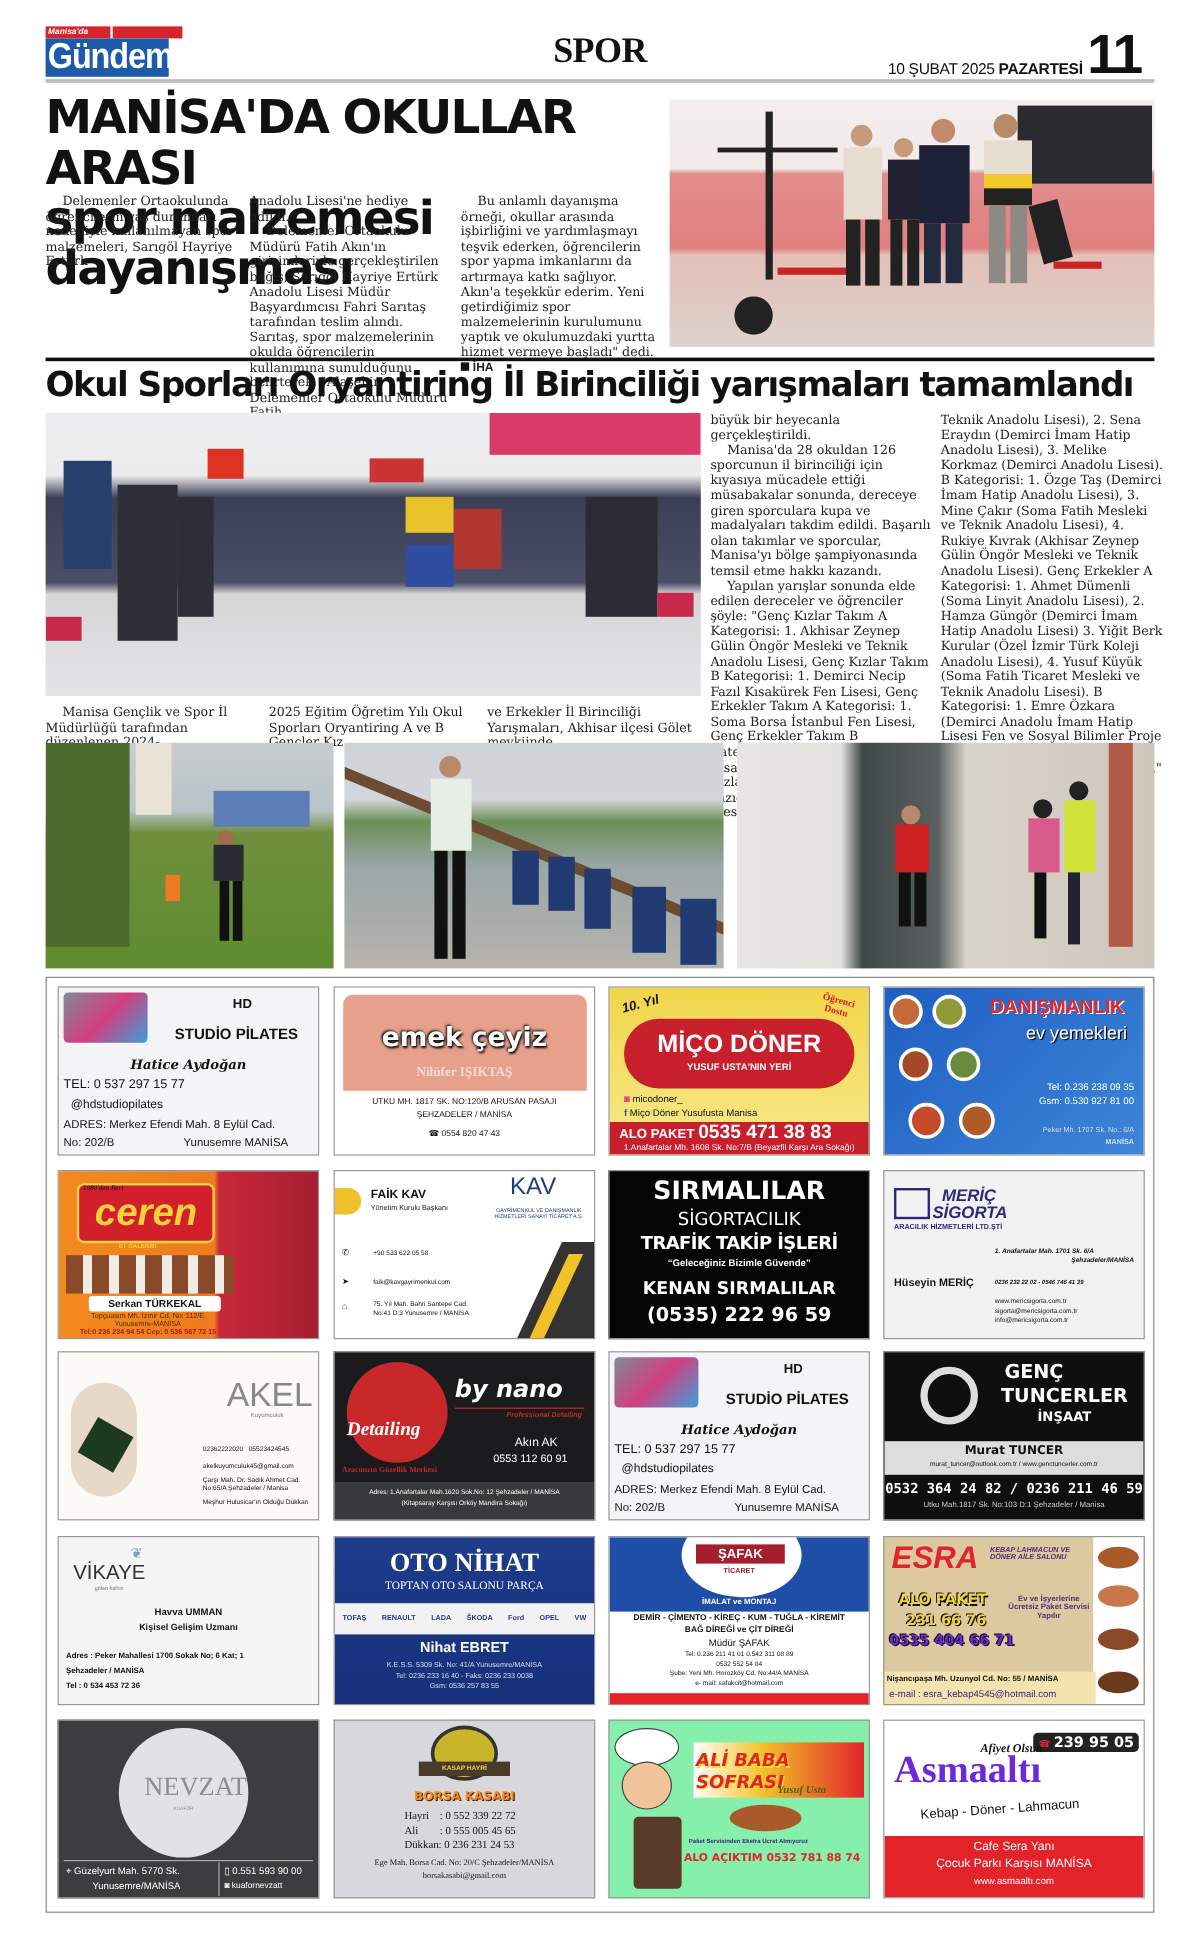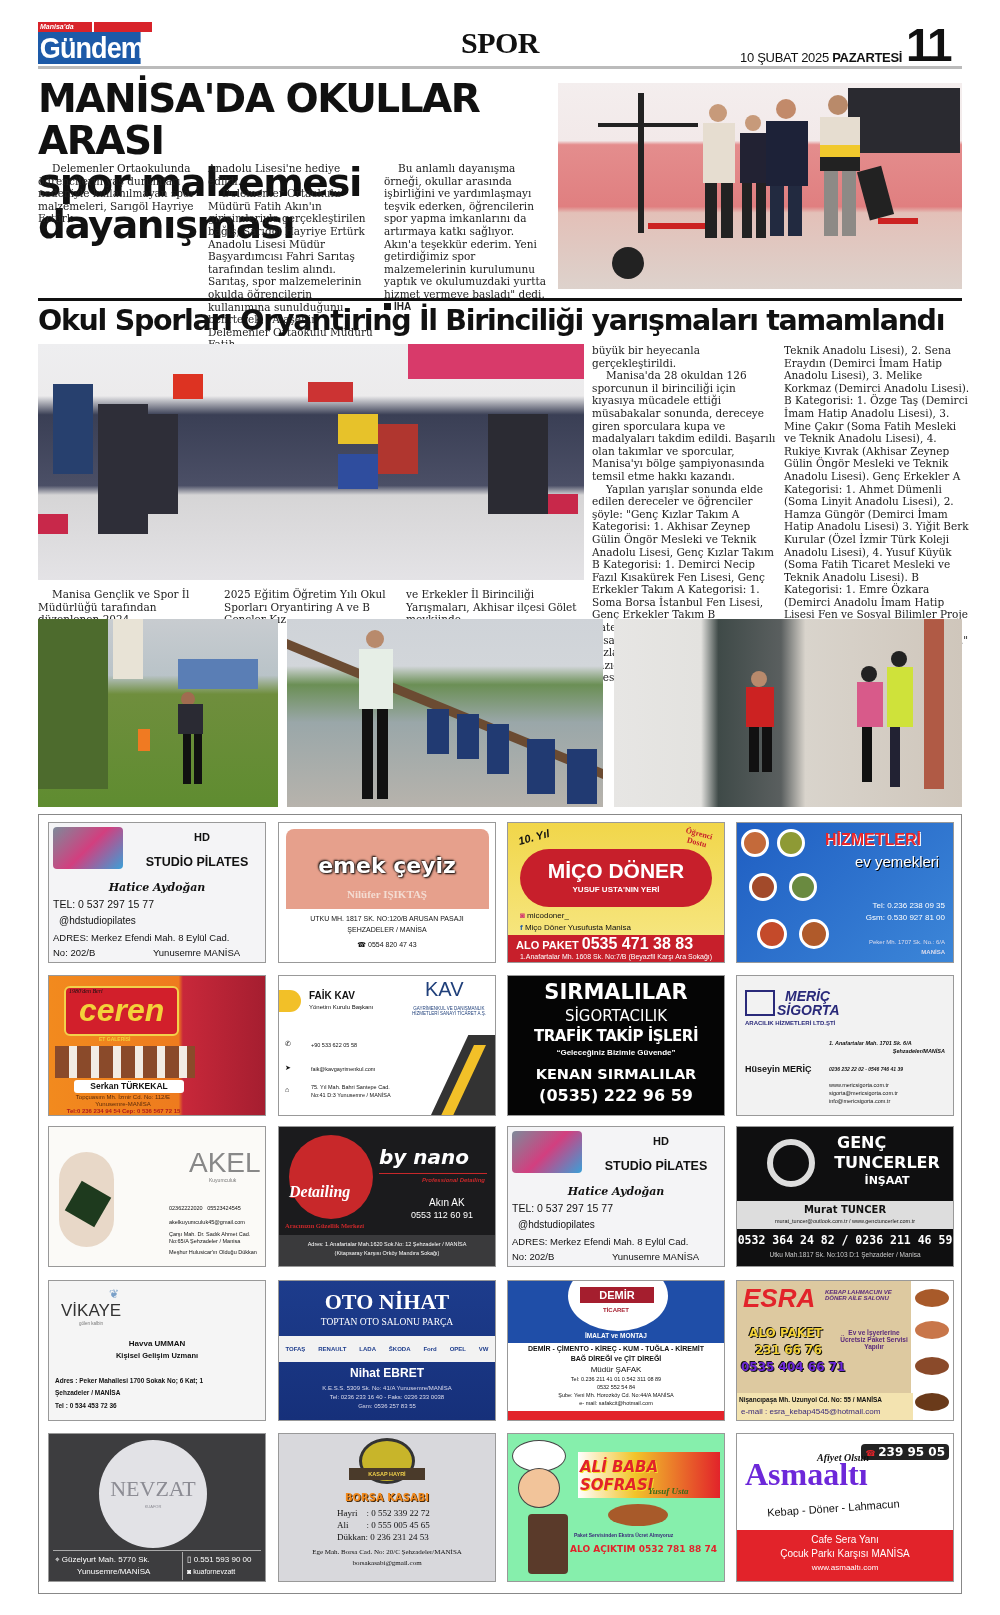--- a/index.html
+++ b/index.html
@@ -234,21 +234,21 @@
   <div style="position:absolute;left:8px;top:112px;color:#fff;font:bold 11px 'Liberation Sans',sans-serif"><span>ALO PAKET</span> <span style="font-size:16px">0535 471 38 83</span></div>
   <div class="t" style="top:130px;color:#fff;font-size:7px">1.Anafartalar Mh. 1608 Sk. No:7/B (Beyazfil Karşı Ara Sokağı)</div>
 </div>
 <div class="ad c4 r1" style="background:linear-gradient(135deg,#1f5ec2,#3c86d8)">
   <div style="position:absolute;left:4px;top:6px;width:28px;height:28px;border-radius:50%;background:#c46a3a;border:3px solid #fff"></div>
   <div style="position:absolute;left:40px;top:6px;width:28px;height:28px;border-radius:50%;background:#8e9a35;border:3px solid #fff"></div>
   <div style="position:absolute;left:12px;top:50px;width:28px;height:28px;border-radius:50%;background:#a24a2a;border:3px solid #fff"></div>
   <div style="position:absolute;left:52px;top:50px;width:28px;height:28px;border-radius:50%;background:#6a8a40;border:3px solid #fff"></div>
   <div style="position:absolute;left:20px;top:96px;width:30px;height:30px;border-radius:50%;background:#c44a2a;border:3px solid #fff"></div>
   <div style="position:absolute;left:62px;top:96px;width:30px;height:30px;border-radius:50%;background:#b05a2a;border:3px solid #fff"></div>
-  <div style="position:absolute;left:88px;top:8px;font:bold 16px 'Liberation Sans',sans-serif;color:#e8262a;text-shadow:1px 1px 0 #fff">HİZMETLERİ</div>
+  <div style="position:absolute;left:88px;top:8px;font:bold 16px 'Liberation Sans',sans-serif;color:#e8262a;text-shadow:1px 1px 0 #fff">DANIŞMANLIK</div>
   <div style="position:absolute;left:118px;top:30px;font:15px 'Liberation Sans',sans-serif;color:#fff;text-shadow:1px 1px 0 #000">ev yemekleri</div>
   <div style="position:absolute;right:8px;top:78px;font-size:8px;color:#fff">Tel: 0.236 238 09 35</div>
   <div style="position:absolute;right:8px;top:90px;font-size:8px;color:#fff">Gsm: 0.530 927 81 00</div>
   <div style="position:absolute;right:8px;top:116px;font-size:6px;color:#dde">Peker Mh. 1707 Sk. No.: 6/A</div>
   <div style="position:absolute;right:8px;top:126px;font-size:6px;color:#dde;font-weight:bold">MANİSA</div>
 </div>
 
 <div class="ad c1 r2" style="background:linear-gradient(90deg,#f28a1e 0%,#ee7b1e 60%,#c8283a 62%,#a51e30 100%)">
   <div style="position:absolute;left:15px;top:10px;width:115px;height:50px;background:#d21f2b;border:2px solid #f2d24a;border-radius:6px"></div>
   <div style="position:absolute;left:20px;top:12px;font:italic 6px 'Liberation Serif',serif">1980'den Beri</div>
@@ -368,21 +368,21 @@
     <span>VW</span>
   </div>
   <div class="t" style="top:85px;font:bold 12px 'Liberation Sans',sans-serif;color:#fff">Nihat EBRET</div>
   <div class="t" style="top:104px;font-size:6px;color:#dde">K.E.S.S. 5309 Sk. No: 41/A  Yunusemre/MANİSA</div>
   <div class="t" style="top:113px;font-size:6px;color:#dde">Tel: 0236 233 16 40  -  Faks: 0236 233 0038</div>
   <div class="t" style="top:122px;font-size:6px;color:#dde">Gsm: 0536 257 83 55</div>
 </div>
 <div class="ad c3 r4" style="background:#fff">
   <div style="position:absolute;left:0;right:0;top:0;height:62px;background:#1f4ea8"></div>
   <div style="position:absolute;left:60px;top:-20px;width:100px;height:70px;border-radius:50%;background:#fff"></div>
-  <div style="position:absolute;left:72px;top:6px;width:74px;height:16px;background:#a51e2e;color:#fff;text-align:center;font:bold 11px 'Liberation Sans',sans-serif;line-height:16px">DEMİR</div>
+  <div style="position:absolute;left:72px;top:6px;width:74px;height:16px;background:#a51e2e;color:#fff;text-align:center;font:bold 11px 'Liberation Sans',sans-serif;line-height:16px">ŞAFAK</div>
   <div class="t" style="top:26px;font:bold 6px 'Liberation Sans',sans-serif;color:#a51e2e">TİCARET</div>
   <div class="t" style="top:51px;font:bold 6.5px 'Liberation Sans',sans-serif;color:#fff">İMALAT ve MONTAJ</div>
   <div class="t" style="top:64px;font:bold 7px 'Liberation Sans',sans-serif">DEMİR - ÇİMENTO - KİREÇ - KUM - TUĞLA - KİREMİT</div>
   <div class="t" style="top:74px;font:bold 7px 'Liberation Sans',sans-serif">BAĞ DİREĞİ ve ÇİT DİREĞİ</div>
   <div class="t" style="top:84px;font:8px 'Liberation Sans',sans-serif">Müdür ŞAFAK</div>
   <div class="t" style="top:95px;font-size:5.5px">Tel: 0.236 211 41 01 0.542 311 08 89</div>
   <div class="t" style="top:103px;font-size:5.5px">0532 552 54 84</div>
   <div class="t" style="top:111px;font-size:5.5px">Şube: Yeni Mh. Horozköy Cd. No:44/A MANİSA</div>
   <div class="t" style="top:119px;font-size:5.5px">e- mail: safakcit@hotmail.com</div>
   <div style="position:absolute;left:0;right:0;bottom:0;height:9px;background:#e2232a"></div>
@@ -399,21 +399,21 @@
   <div style="position:absolute;left:18px;top:62px;font:bold 12px 'DejaVu Sans',sans-serif;color:#f3d23a;text-shadow:1px 1px 0 #111,-1px -1px 0 #111">231 66 76</div>
   <div style="position:absolute;left:4px;top:79px;font:bold 12px 'DejaVu Sans',sans-serif;color:#6d28d9;text-shadow:1px 1px 0 #111,-1px -1px 0 #111">0535 404 66 71</div>
   <div style="position:absolute;left:100px;top:48px;width:74px;text-align:center;font:bold 6.5px 'Liberation Sans',sans-serif;color:#5a2a7a">Ev ve İşyerlerine Ücretsiz Paket Servisi Yapılır</div>
   <div style="position:absolute;left:0;width:176px;top:112px;bottom:0;background:#f3e3b0"></div>
   <div style="position:absolute;left:2px;top:115px;font:bold 6.5px 'Liberation Sans',sans-serif">Nişancıpaşa Mh. Uzunyol Cd. No: 55 / MANİSA</div>
   <div style="position:absolute;left:4px;top:126px;font:8px 'Liberation Sans',sans-serif;color:#3a2a7a">e-mail : esra_kebap4545@hotmail.com</div>
 </div>
 
 <div class="ad c1 r5" style="background:#3d3d3f;color:#fff">
   <div style="position:absolute;left:50px;top:6px;width:108px;height:108px;border-radius:50%;background:#e2e2e6"></div>
-  <div style="position:absolute;left:50px;top:42px;width:108px;text-align:center;font:22px 'Liberation Serif',serif;color:#8c8c94">NEVZAT</div>
+  <div style="position:absolute;left:60px;top:42px;width:108px;text-align:center;font:22px 'Liberation Serif',serif;color:#8c8c94">NEVZAT</div>
   <div style="position:absolute;left:50px;top:70px;width:108px;text-align:center;font-size:4px;color:#8c8c94">KUAFÖR</div>
   <div style="position:absolute;left:4px;right:4px;top:116px;height:1px;background:#aaa"></div>
   <div style="position:absolute;left:6px;top:121px;font-size:8px"><span>⌖ </span><span>Güzelyurt Mah. 5770 Sk.</span></div>
   <div style="position:absolute;left:28px;top:133px;font-size:8px">Yunusemre/MANİSA</div>
   <div style="position:absolute;left:133px;top:118px;width:1px;height:28px;background:#aaa"></div>
   <div style="position:absolute;left:138px;top:121px;font-size:8px"><span>▯ </span><span>0.551 593 90 00</span></div>
   <div style="position:absolute;left:138px;top:134px;font-size:7px"><span>◙ </span><span>kuafornevzatt</span></div>
 </div>
 <div class="ad c2 r5" style="background:#d8d8dc">
   <div style="position:absolute;left:80px;top:4px;width:56px;height:46px;border-radius:50%;background:#c8b52a;border:3px solid #333"></div>

